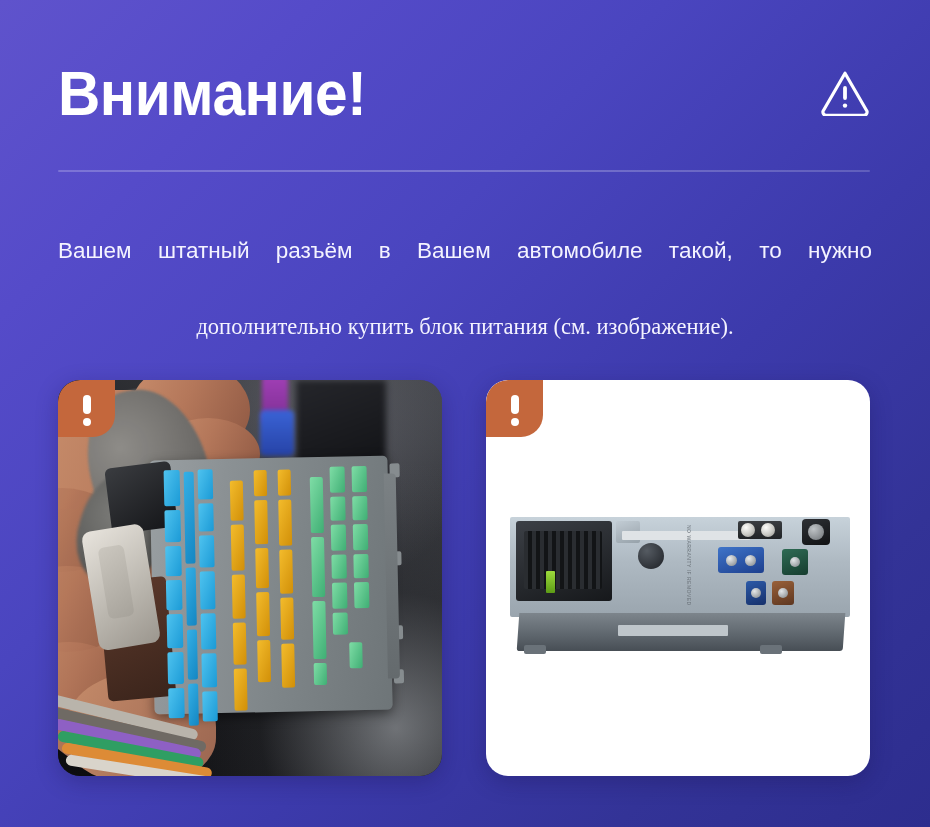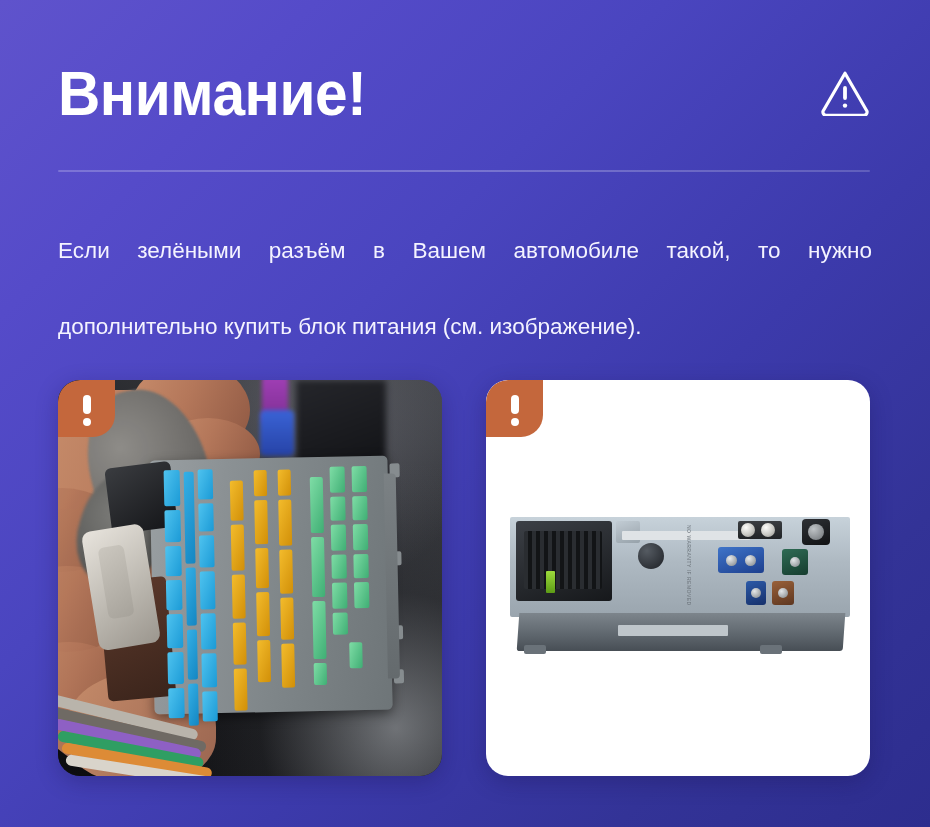--- a/index.html
+++ b/index.html
@@ -71,21 +71,21 @@
     color:#f4f3ff;
     text-align:justify;
   }
   .body-copy .line1 { display:block; text-align:justify; }
   .body-copy .line1::after {
     content:"";
     display:inline-block;
     width:100%;
     height:0;
   }
-  .body-copy .line2 { display:block; text-align:left; }
+  .body-copy .line2 { display:block; text-align:center;font-family:Liberation Serif, serif; }
 
   
   .cards {
     position:absolute;
     left:58px; top:380px;
     width:812px; height:396px;
     display:flex;
     justify-content:space-between;
   }
 
@@ -450,21 +450,21 @@
   <svg class="warn-icon" viewBox="0 0 50 46">
     <path d="M25 3.2 L47 41.2 A3.4 3.4 0 0 1 44 45.4 L6 45.4 A3.4 3.4 0 0 1 3 41.2 Z" fill="none" stroke="#ffffff" stroke-width="3.2" stroke-linejoin="round" stroke-linecap="round"></path>
     <rect x="23.1" y="16" width="3.8" height="14" rx="1.9" fill="#ffffff"></rect>
     <circle cx="25" cy="35.6" r="2.2" fill="#ffffff"></circle>
   </svg>
 </div>
 
 <div class="divider"></div>
 
 <div class="body-copy">
-  <span class="line1">Если зелёными разъём в Вашем автомобиле такой, то нужно</span>
+  <span class="line1">Вашем штатный разъём в Вашем автомобиле такой, то нужно</span>
   <span class="line2">дополнительно купить блок питания (см. изображение).</span>
 </div>
 
 <div class="cards">
 
   <div class="card">
 
     <div class="photo-connector">
       <div class="pc-bg-blur"></div>
       <div class="pc-dark-strip"></div>

